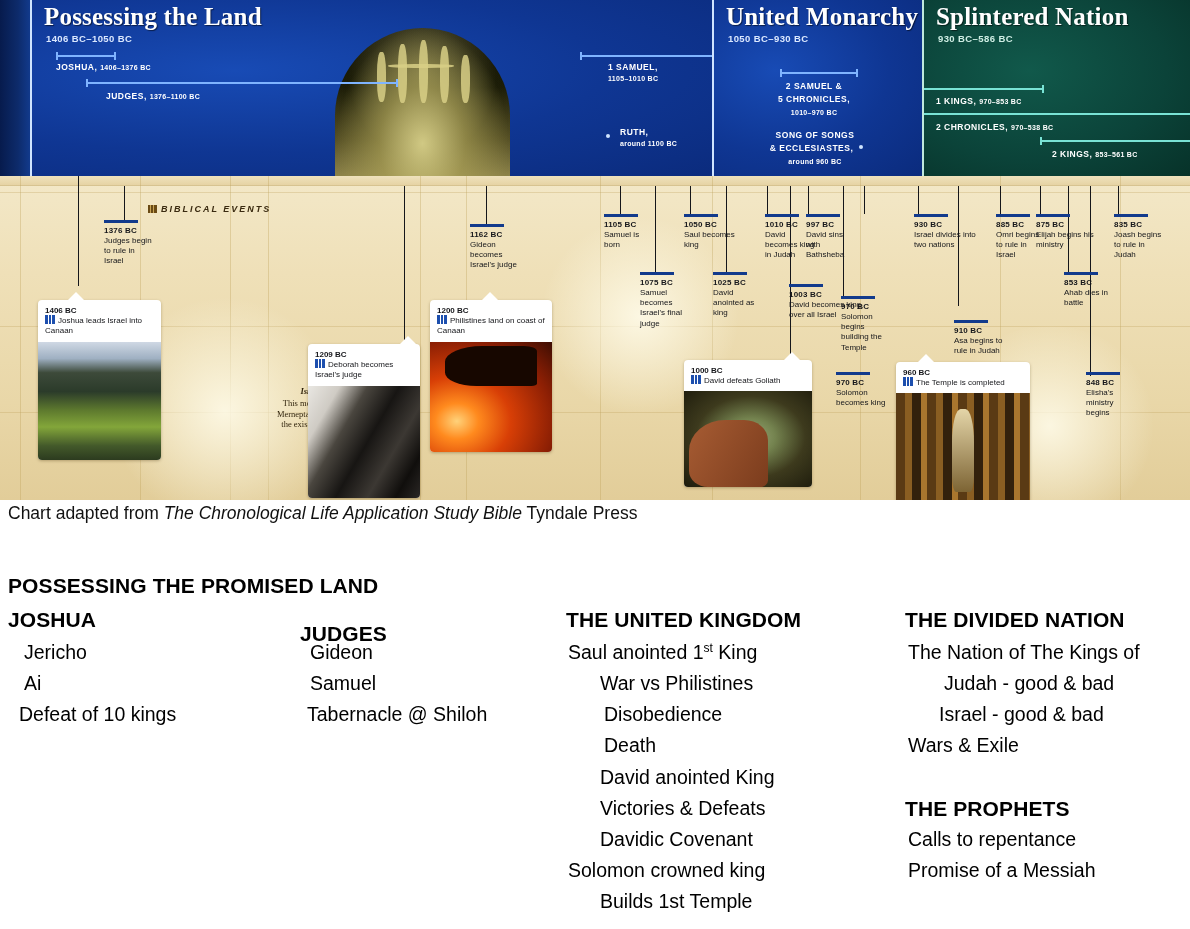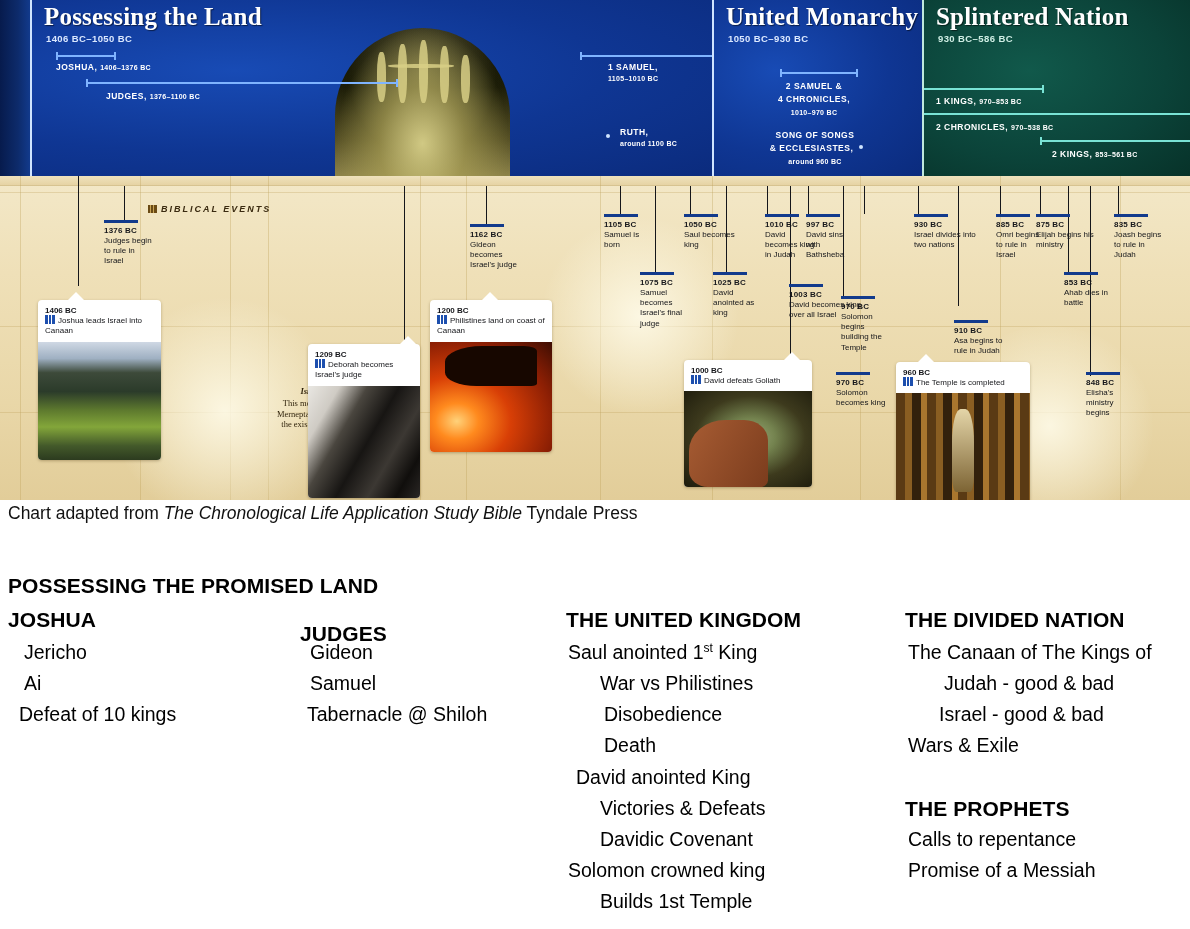--- a/index.html
+++ b/index.html
@@ -199,21 +199,21 @@
       </div>
     </div>
 
     <div class="era-panel blue" style="left:712px; width:210px;">
       <div class="era-title">United Monarchy</div>
       <div class="era-dates">1050 BC–930 BC</div>
 
       <div class="rng" style="left:68px; top:72px; width:78px;"></div>
       <div class="bk ctr" style="left:22px; top:80px; width:160px; line-height:1.5;">
         <span>2 SAMUEL &amp;</span><br>
-        <span>4 CHRONICLES,</span><br>
+        <span>5 CHRONICLES,</span><br>
         <span class="sm">1010–970 BC</span>
       </div>
 
       <div class="bk ctr" style="left:18px; top:129px; width:170px; line-height:1.5;">
         <span>SONG OF SONGS</span><br>
         <span>&amp; ECCLESIASTES,</span>
         <span class="dot" style="position:relative;display:inline-block;left:3px;top:-2px"></span><br>
         <span class="sm">around 960 BC</span>
       </div>
     </div>
@@ -470,28 +470,28 @@
   <div class="sec-title col2" style="top:48px;">JUDGES</div>
   <div class="li" style="left:310px; top:81px;">Gideon</div>
   <div class="li" style="left:310px; top:112px;">Samuel</div>
   <div class="li" style="left:307px; top:143px;">Tabernacle @ Shiloh</div>
 
   <div class="sec-title col3" style="top:48px;">THE UNITED KINGDOM</div>
   <div class="li" style="left:568px; top:81px;"><span>Saul anointed 1</span><sup>st</sup><span> King</span></div>
   <div class="li" style="left:600px; top:112px;">War vs  Philistines</div>
   <div class="li" style="left:604px; top:143px;">Disobedience</div>
   <div class="li" style="left:604px; top:174px;">Death</div>
-  <div class="li" style="left:576px; top:206px;">David anointed King</div>
+  <div class="li" style="left:600px; top:206px;">David anointed King</div>
   <div class="li" style="left:600px; top:237px;">Victories &amp; Defeats</div>
   <div class="li" style="left:600px; top:268px;">Davidic Covenant</div>
   <div class="li" style="left:568px; top:299px;">Solomon crowned king</div>
   <div class="li" style="left:600px; top:330px;">Builds 1st Temple</div>
 
   <div class="sec-title col4" style="top:48px;">THE DIVIDED NATION</div>
-  <div class="li" style="left:908px; top:81px;">The Canaan of The Kings of</div>
+  <div class="li" style="left:908px; top:81px;">The Nation of The Kings of</div>
   <div class="li" style="left:944px; top:112px;">Judah  -   good &amp; bad</div>
   <div class="li" style="left:939px; top:143px;">Israel  -   good &amp; bad</div>
   <div class="li" style="left:908px; top:174px;">Wars &amp; Exile</div>
 
   <div class="sec-title col4" style="top:237px;">THE PROPHETS</div>
   <div class="li" style="left:908px; top:268px;">Calls to repentance</div>
   <div class="li" style="left:908px; top:299px;">Promise of a Messiah</div>
 </div>
 
 </body></html>

